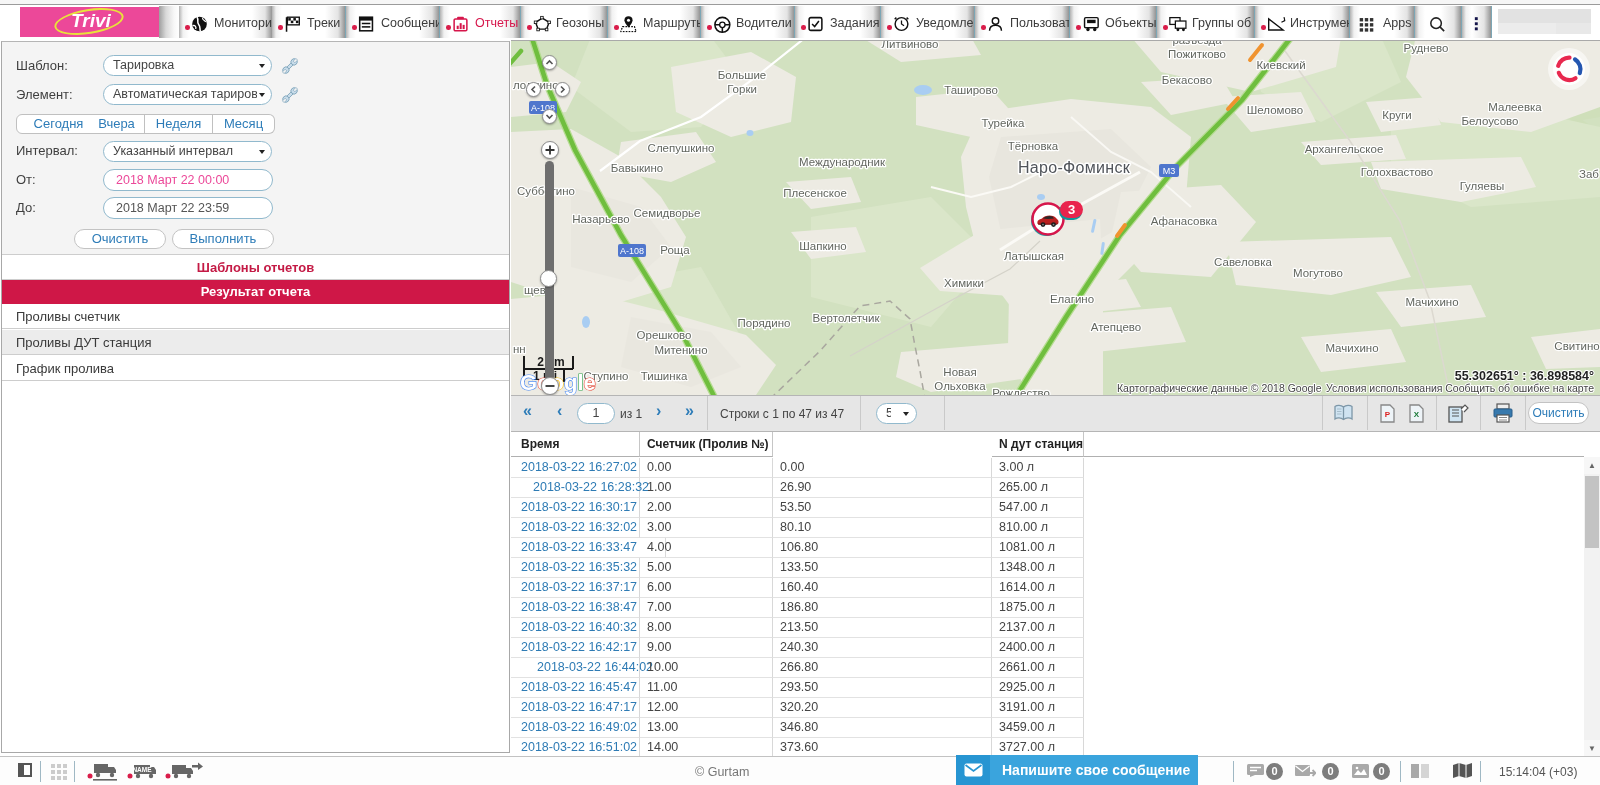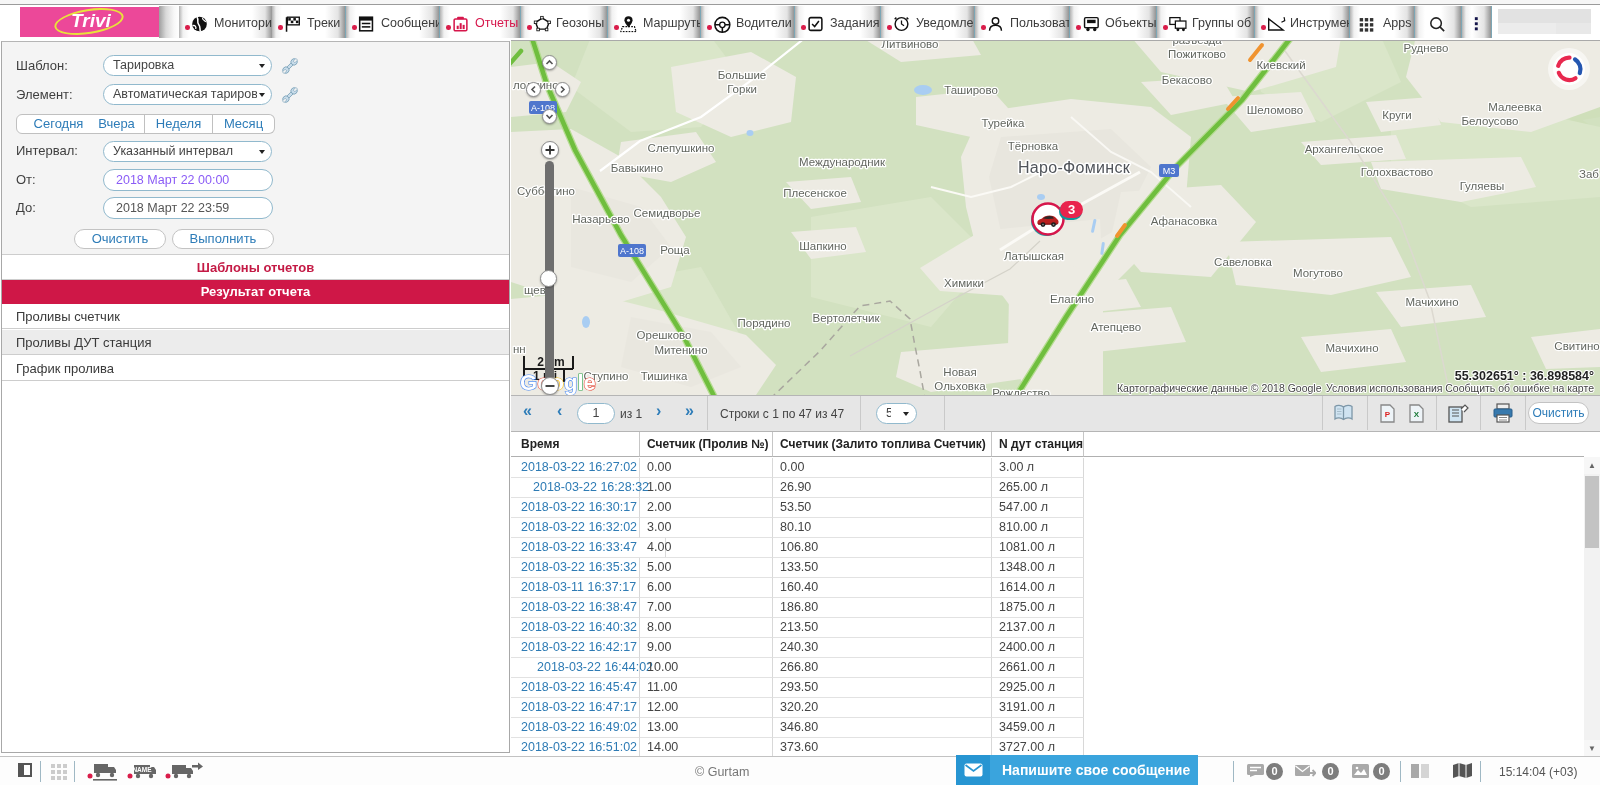--- a/index.html
+++ b/index.html
@@ -286,21 +286,21 @@
       <div class="b" style="left:73px;width:56px">Вчера</div>
       <div class="b" style="left:129px;width:68px">Неделя</div>
       <div class="b" style="left:197px;width:62px;border-radius:0 6px 6px 0">Месяц</div>
     </div>
     <div class="flabel" style="top:101px">Интервал:</div>
     <div class="pill" style="left:101px;top:99px;width:169px;height:21px;line-height:19px">
         <span class="txt">Указанный интервал</span>
         <span class="arr"></span>
       </div>
     <div class="flabel" style="top:130px">От:</div>
-    <div class="pill" style="left:101px;top:127px;width:170px;height:22px;line-height:20px;padding-left:12px;color:#8b5cf6">2018 Март 22 00:00</div>
+    <div class="pill" style="left:101px;top:127px;width:170px;height:22px;line-height:20px;padding-left:12px;color:#ec4899">2018 Март 22 00:00</div>
     <div class="flabel" style="top:158px">До:</div>
     <div class="pill" style="left:101px;top:155px;width:170px;height:22px;line-height:20px;padding-left:12px;color:#555">2018 Март 22 23:59</div>
     <div class="whitebtn" style="left:72px;top:187px;width:92px;height:20px">Очистить</div>
     <div class="whitebtn" style="left:170px;top:187px;width:102px;height:20px">Выполнить</div>
   </div>
   <div class="sechdr" style="top:212px;height:26px;line-height:26px;color:#c41a45;background:#fff;border-top:1px solid #cdcdcd;border-bottom:1px solid #cdcdcd">Шаблоны отчетов</div>
   <div class="sechdr" style="top:238px;height:24px;line-height:24px;color:#fff;background:#cf1747">Результат отчета</div>
   <div class="listrow" style="top:262px">Проливы счетчик</div>
   <div class="listrow" style="top:288px;background:#ececec">Проливы ДУТ станция</div>
   <div class="listrow" style="top:314px">График пролива</div>
@@ -591,21 +591,20 @@
         <rect x="5" y="12" width="12" height="7" fill="#fff" stroke="#555" stroke-width="1.2"></rect>
         <path d="M7 14.5 L15 14.5 M7 17 L15 17" stroke="#888" stroke-width="1"></path>
       </svg></div>
   <div class="sep" style="left:1014px"></div>
   <div class="whitebtn" style="left:1017px;top:6px;width:61px;height:22px;line-height:20px;border-radius:11px;font-size:12px">Очистить</div>
 </div>
 
 <div id="rtable">
   <div class="th" style="left:0;width:129px;padding-left:10px">Время</div>
   <div class="th" style="left:129px;width:133px">Счетчик (Пролив №)</div>
-  <div class="th" style="left:262px;width:219px">Счетчик (Залито топлива Счетчик)</div>
   <div class="th" style="left:481px;width:92px">N дут станция</div>
   <div class="th" style="left:573px;width:500px;border-right:none"></div>
   <div id="rows">
       <div class="tr" style="top:26px">
         <div class="c t" style="left:0;width:129px;padding-left:10px">2018-03-22 16:27:02</div>
         <div class="c" style="left:129px;width:133px">0.00</div>
         <div class="c" style="left:262px;width:219px">0.00</div>
         <div class="c" style="left:481px;width:92px">3.00 л</div>
       </div>
       <div class="tr" style="top:46px">
@@ -632,21 +631,21 @@
         <div class="c" style="left:262px;width:219px">106.80</div>
         <div class="c" style="left:481px;width:92px">1081.00 л</div>
       </div>
       <div class="tr" style="top:126px">
         <div class="c t" style="left:0;width:129px;padding-left:10px">2018-03-22 16:35:32</div>
         <div class="c" style="left:129px;width:133px">5.00</div>
         <div class="c" style="left:262px;width:219px">133.50</div>
         <div class="c" style="left:481px;width:92px">1348.00 л</div>
       </div>
       <div class="tr" style="top:146px">
-        <div class="c t" style="left:0;width:129px;padding-left:10px">2018-03-11 16:37:17</div>
+        <div class="c t" style="left:0;width:129px;padding-left:10px">2018-03-22 16:37:17</div>
         <div class="c" style="left:129px;width:133px">6.00</div>
         <div class="c" style="left:262px;width:219px">160.40</div>
         <div class="c" style="left:481px;width:92px">1614.00 л</div>
       </div>
       <div class="tr" style="top:166px">
         <div class="c t" style="left:0;width:129px;padding-left:10px">2018-03-22 16:38:47</div>
         <div class="c" style="left:129px;width:133px">7.00</div>
         <div class="c" style="left:262px;width:219px">186.80</div>
         <div class="c" style="left:481px;width:92px">1875.00 л</div>
       </div>

